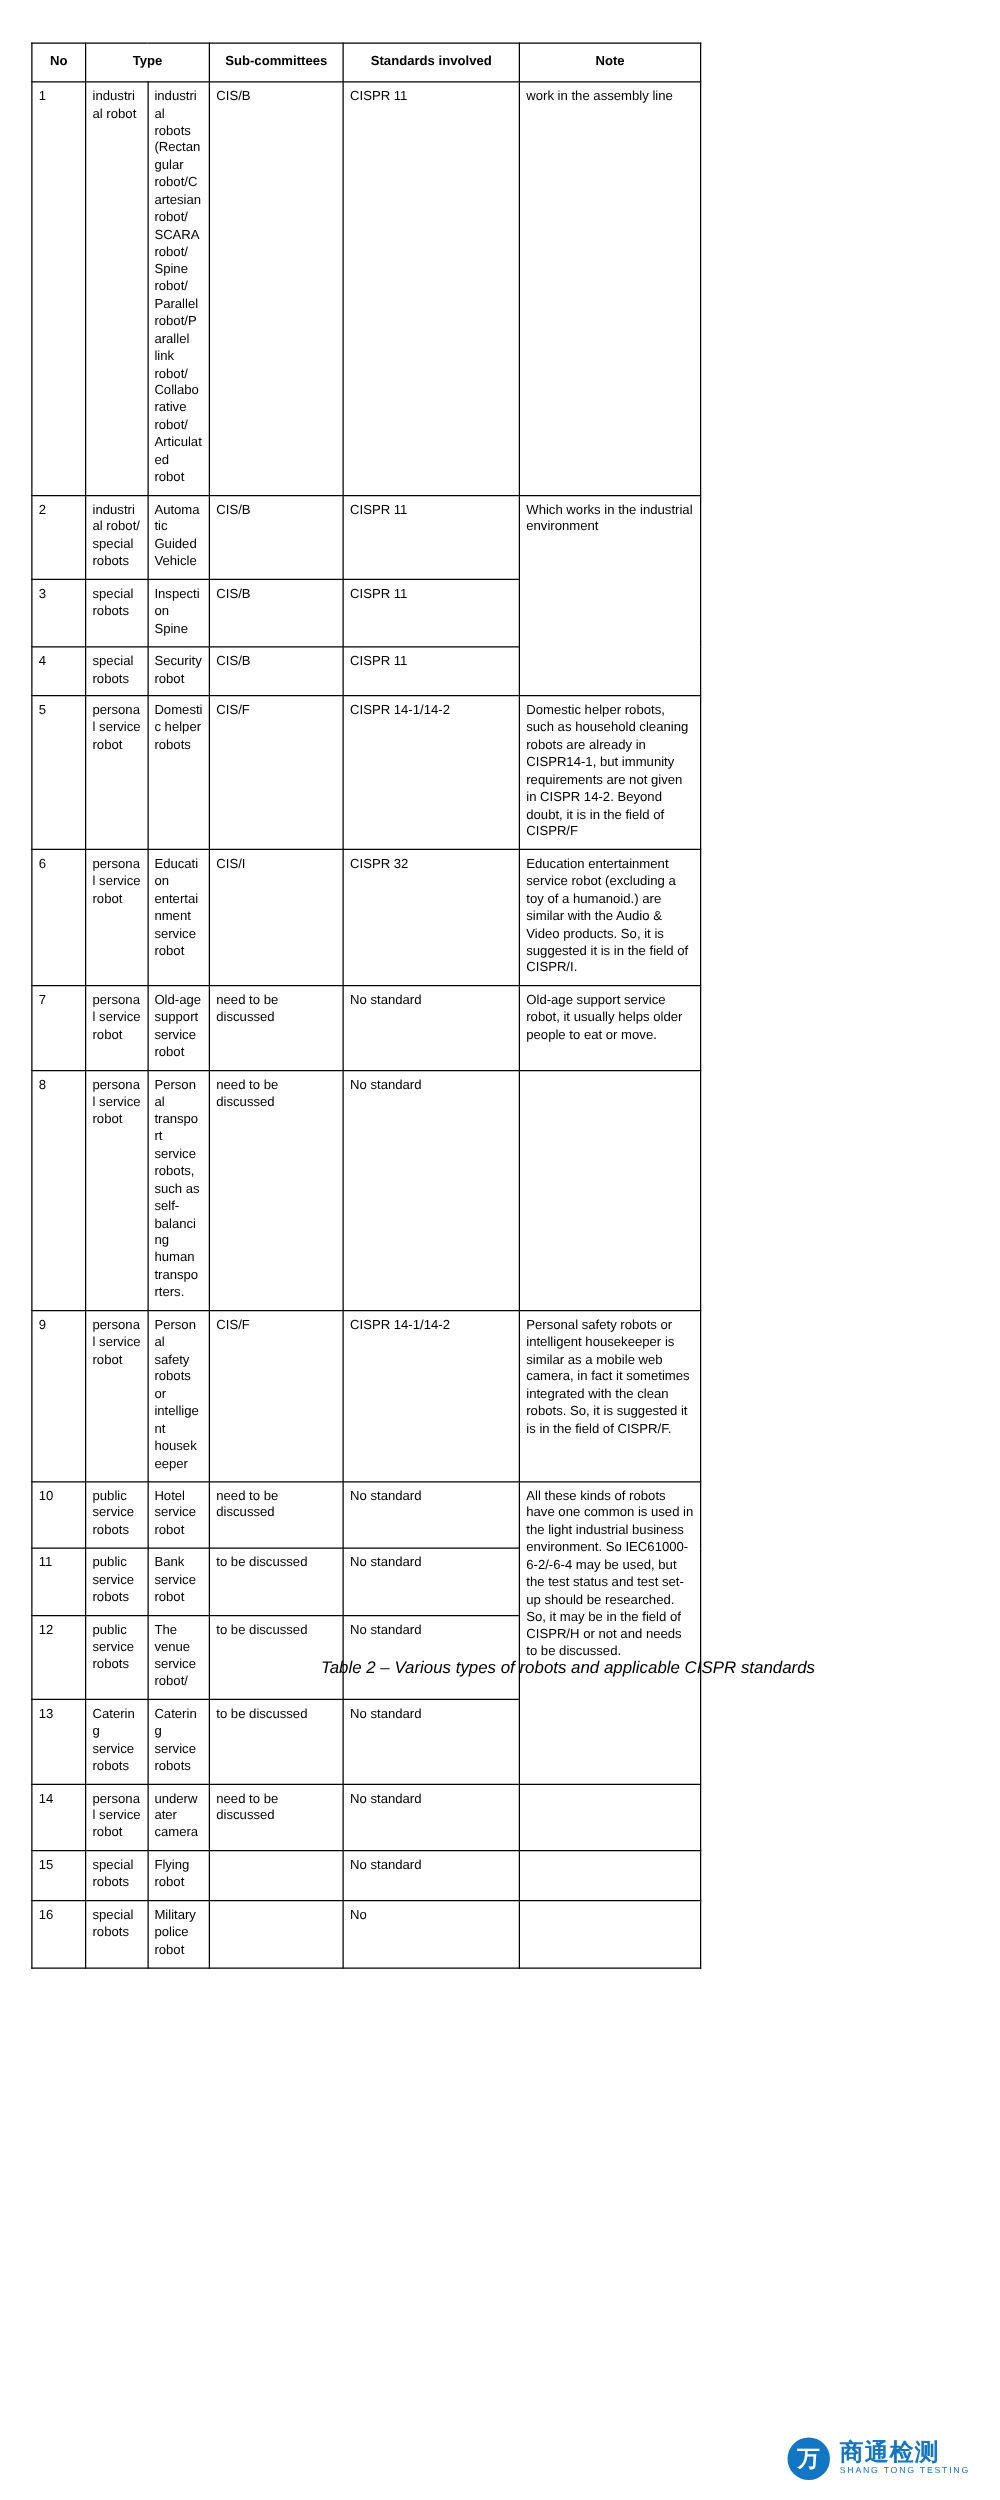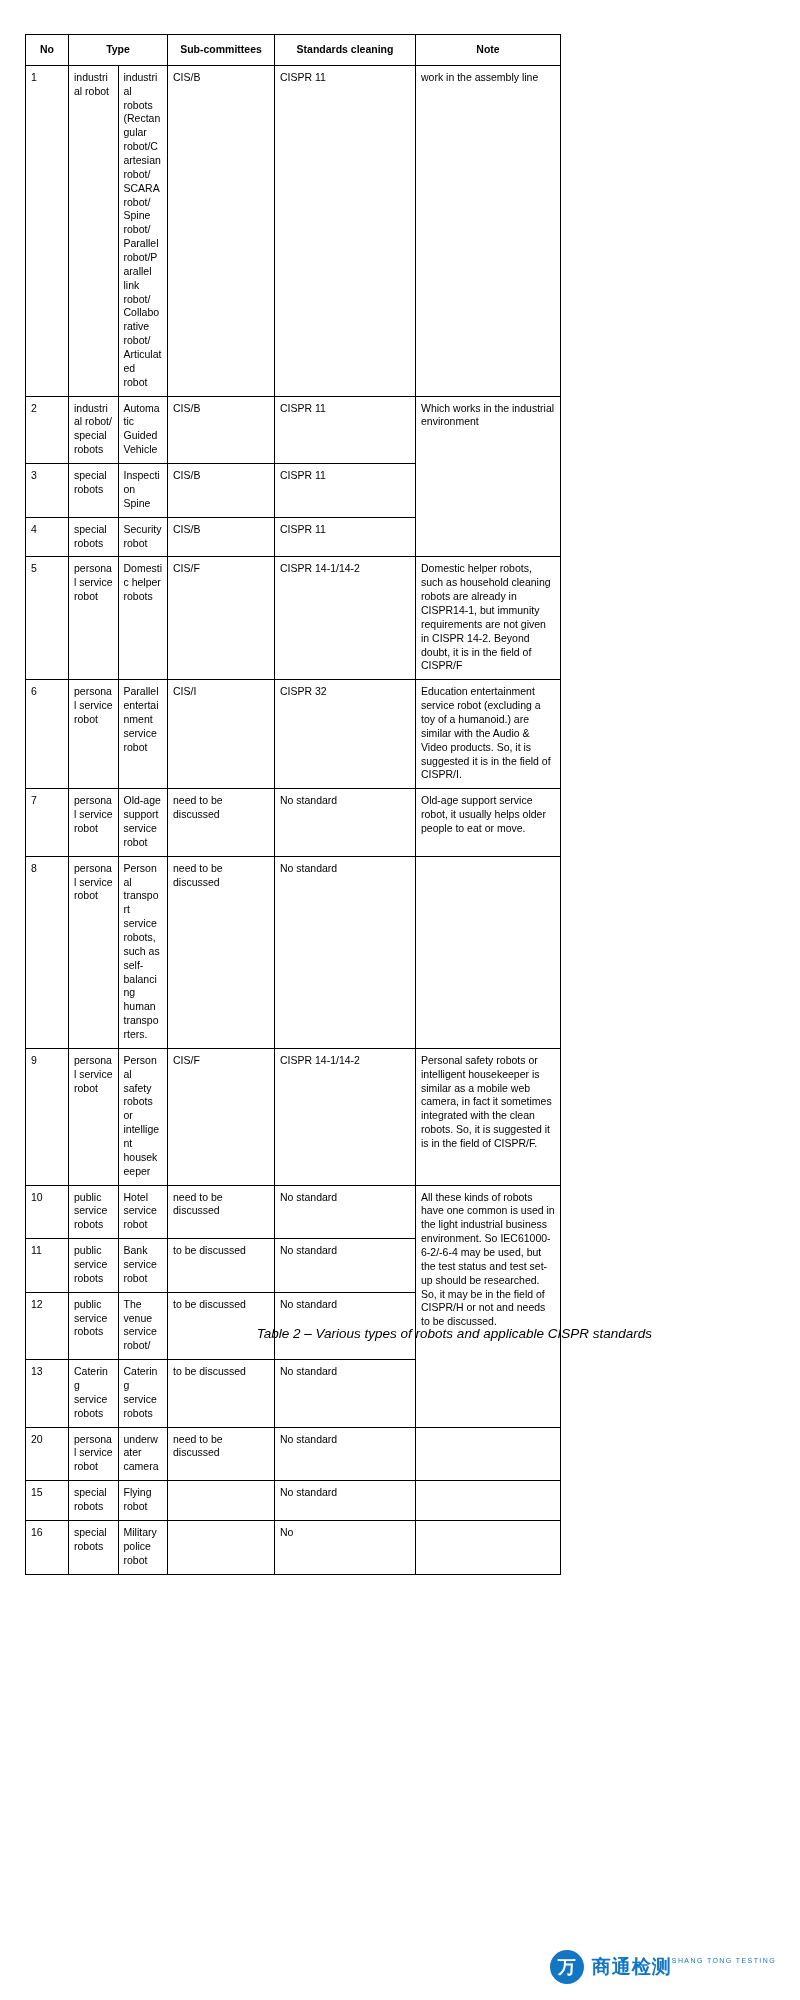--- a/index.html
+++ b/index.html
@@ -88,21 +88,21 @@
     color: #fff;
     display: flex;
     align-items: center;
     justify-content: center;
     font-size: 18px;
     font-weight: bold;
     font-family: "Liberation Serif", serif;
   }
   .logo-text {
     display: flex;
-    flex-direction: row;
+    flex-direction: column;
     line-height: 1.05;
   }
   .logo-cn {
     font-size: 19px;
     font-weight: bold;
     color: #1276c4;
     letter-spacing: 1px;
     font-family: "DejaVu Sans", sans-serif;
   }
   .logo-en {
@@ -117,21 +117,21 @@
 
 <div class="page">
 
   <div class="table-wrap">
     <table class="robot-table">
       <thead>
         <tr>
           <th class="c-no">No</th>
           <th class="c-type1" colspan="2">Type</th>
           <th class="c-sub">Sub-committees</th>
-          <th class="c-std">Standards cleaning</th>
+          <th class="c-std">Standards involved</th>
           <th class="c-note">Note</th>
         </tr>
       </thead>
       <tbody>
         <tr>
           <td class="c-no">1</td>
           <td>industrial robot</td>
           <td>industrial robots (Rectangular robot/Cartesian robot/ SCARA robot/ Spine robot/ Parallel robot/Parallel link robot/ Collaborative robot/ Articulated robot</td>
           <td>CIS/B</td>
           <td>CISPR 11</td>
@@ -163,21 +163,21 @@
           <td class="c-no">5</td>
           <td>personal service robot</td>
           <td>Domestic helper robots</td>
           <td>CIS/F</td>
           <td>CISPR 14-1/14-2</td>
           <td>Domestic helper robots, such as household cleaning robots are already in CISPR14-1, but immunity requirements are not given in CISPR 14-2. Beyond doubt, it is in the field of CISPR/F</td>
         </tr>
         <tr>
           <td class="c-no">6</td>
           <td>personal service robot</td>
-          <td>Parallel entertainment service robot</td>
+          <td>Education entertainment service robot</td>
           <td>CIS/I</td>
           <td>CISPR 32</td>
           <td>Education entertainment service robot (excluding a toy of a humanoid.) are similar with the Audio &amp; Video products. So, it is suggested it is in the field of CISPR/I.</td>
         </tr>
         <tr>
           <td class="c-no">7</td>
           <td>personal service robot</td>
           <td>Old-age support service robot</td>
           <td>need to be discussed</td>
           <td>No standard</td>
@@ -222,21 +222,21 @@
           <td>No standard</td>
         </tr>
         <tr>
           <td class="c-no">13</td>
           <td>Catering service robots</td>
           <td>Catering service robots</td>
           <td>to be discussed</td>
           <td>No standard</td>
         </tr>
         <tr>
-          <td class="c-no">20</td>
+          <td class="c-no">14</td>
           <td>personal service robot</td>
           <td>underwater camera</td>
           <td>need to be discussed</td>
           <td>No standard</td>
           <td></td>
         </tr>
         <tr>
           <td class="c-no">15</td>
           <td>special robots</td>
           <td>Flying robot</td>

